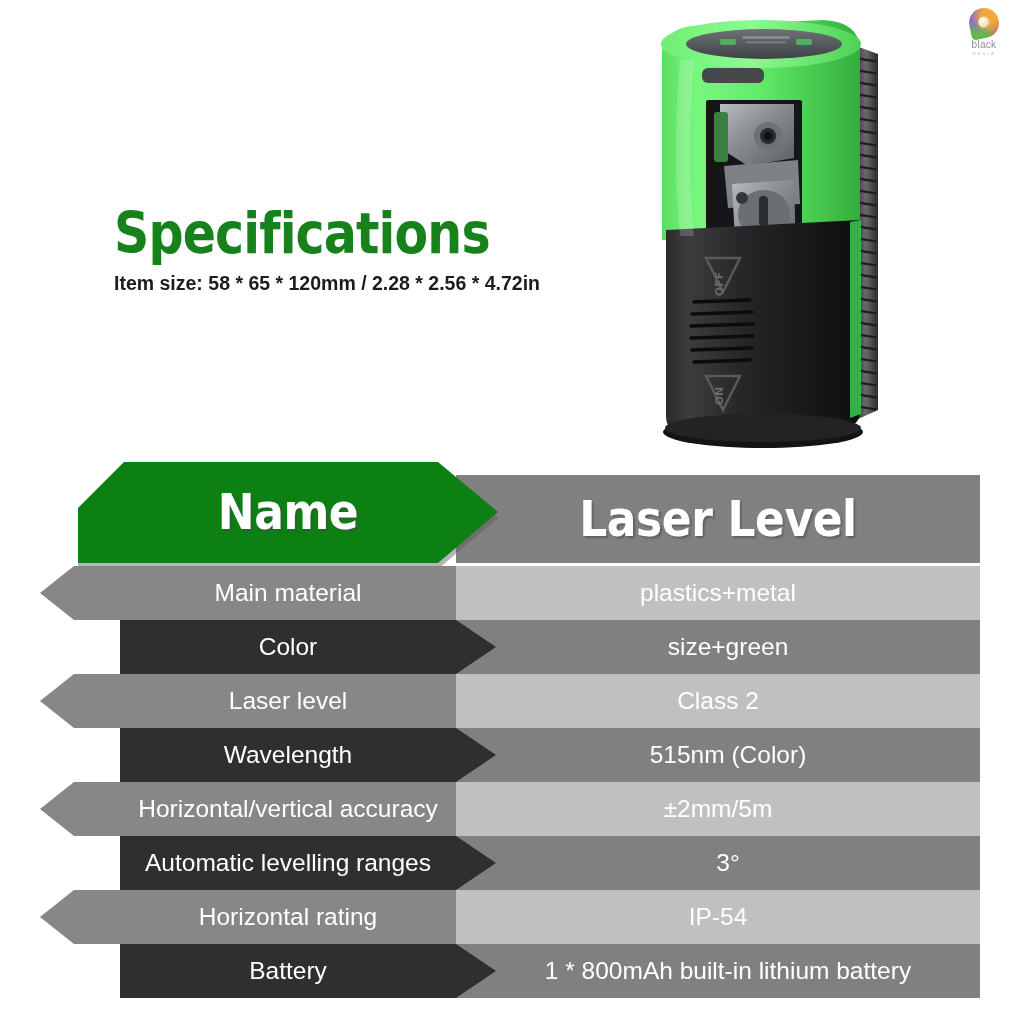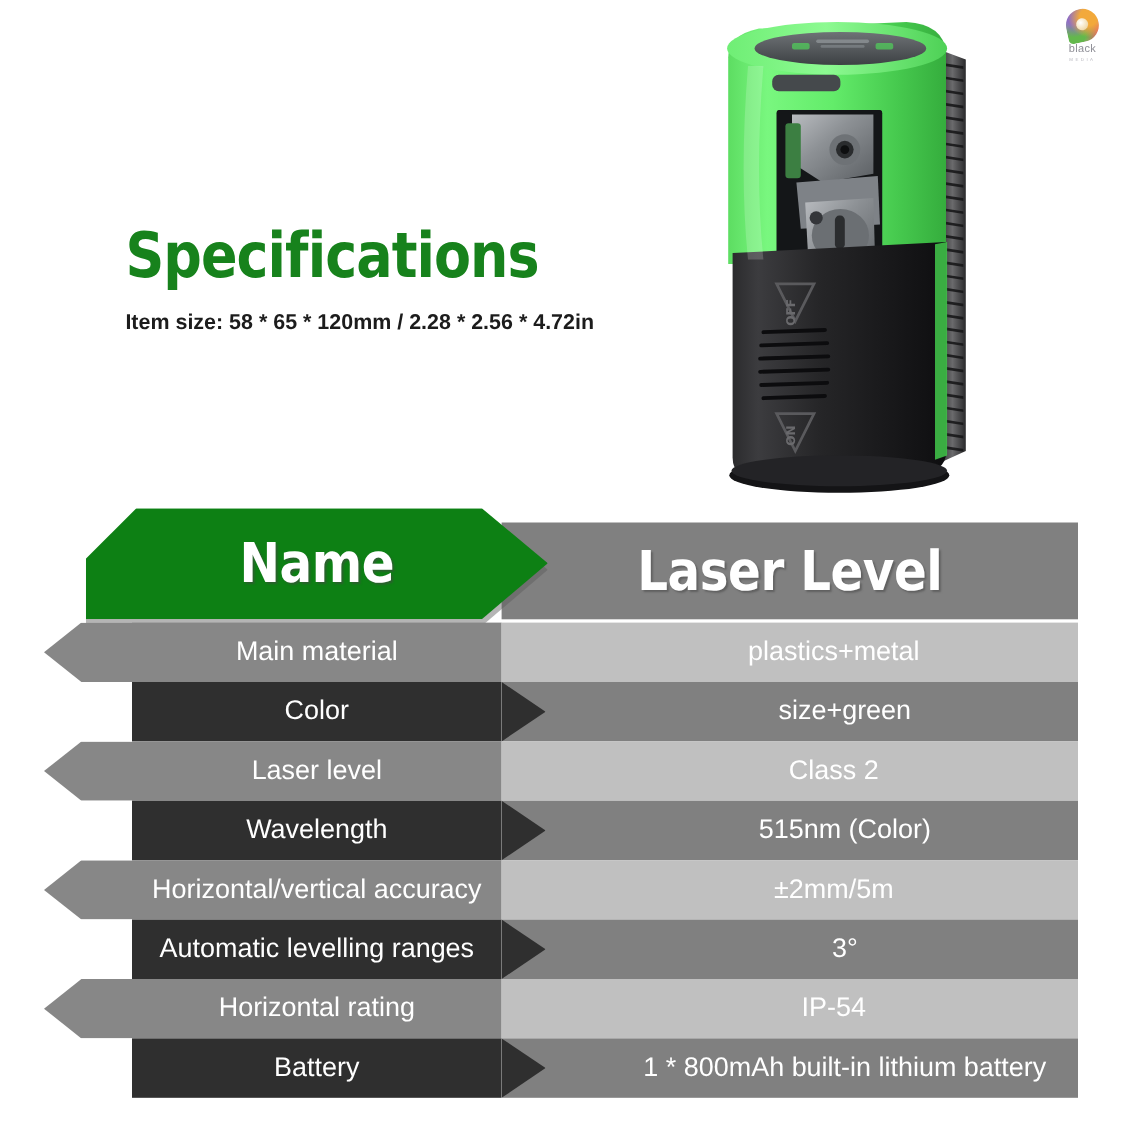--- a/index.html
+++ b/index.html
@@ -83,21 +83,21 @@
     transform: scaleX(0.86);
     transform-origin: left center;
     margin: 0;
     white-space: nowrap;
   }
   #spec-subtitle {
     font-family: "Liberation Sans", sans-serif;
     font-weight: bold;
     font-size: 19.5px;
     color: #1c1c1c;
-    margin-top: 20px;
+    margin-top: 10px;
     white-space: nowrap;
   }
 
   
   #product-photo {
     position: absolute;
     left: 628px;
     top: 8px;
     width: 300px;
     height: 450px;
@@ -122,21 +122,21 @@
     top: 0;
     height: 62px;
     line-height: 54px;
     color: #ffffff;
     font-size: 24.5px;
     text-align: center;
     white-space: nowrap;
     overflow: hidden;
   }
   .cell-name  { left: 120px; width: 336px; }
-  .cell-value { left: 456px; width: 524px; padding-left: 40px; }
+  .cell-value { left: 456px; width: 524px; }
 
   
   #header-row {
     position: absolute;
     left: 0;
     top: 0;
     width: 944px;
     height: 101px;
   }
   #header-value-bar {

